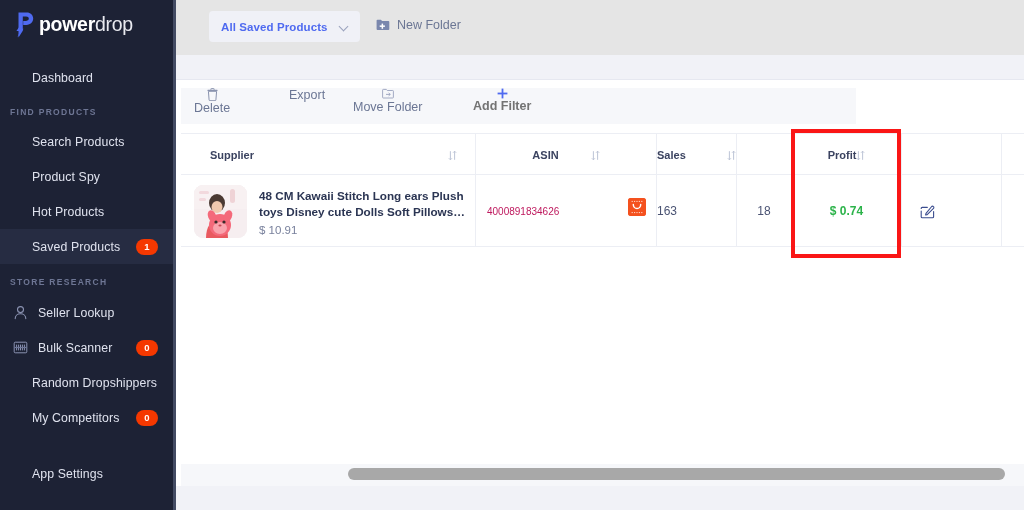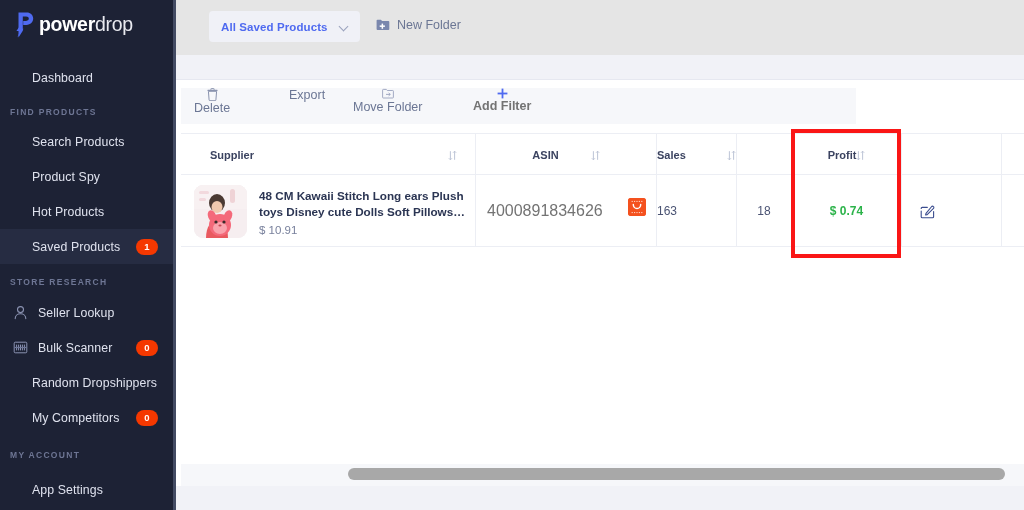--- a/index.html
+++ b/index.html
@@ -122,21 +122,21 @@
   .prod-text { display: flex; flex-direction: column; gap: 2px; padding-top: 1px;}
   .prod-title {
     font-size: 11.7px; font-weight: bold; color: #2b3553;
     line-height: 16px; width: 206px;
     display: -webkit-box; -webkit-line-clamp: 2; -webkit-box-orient: vertical;
     overflow: hidden;
   }
   .prod-price { font-size: 11.5px; color: #78809c; margin-top: 2px;}
 
   .asin-cell { justify-content: flex-start; padding-left: 11px; }
-  .asin-num { font-size: 16px; color: #737373; text-align: right; }
+  .asin-num { font-size: 10px; color: #be185d; text-align: right; }
   .ali-icon {
     position: absolute; left: 628px; top: 198px;
     width: 18px; height: 18px; border-radius: 3px;
     background: #f4511e;
     display:flex; align-items:center; justify-content:center;
   }
   .profit-val { font-size: 12px; font-weight: bold; color: #2cb34a; }
   .edit-btn { cursor: pointer; display:block; width:15px; height:15px;}
 
   
@@ -430,21 +430,20 @@
       </div>
       <div class="nav-item no-icon">
         <span class="nlabel">Random Dropshippers</span>
       </div>
       <div class="nav-item no-icon">
         <span class="nlabel">My Competitors</span>
         <span class="badge">0</span>
       </div>
 
       <div style="height:12px"></div>
-      <div class="nav-section">MY ACCOUNT</div>
       <div style="height:9px"></div>
       <div class="nav-item no-icon">
         <span class="nlabel">App Settings</span>
       </div>
     </div>
   </div>
 
 </div>
 
 </body></html>

